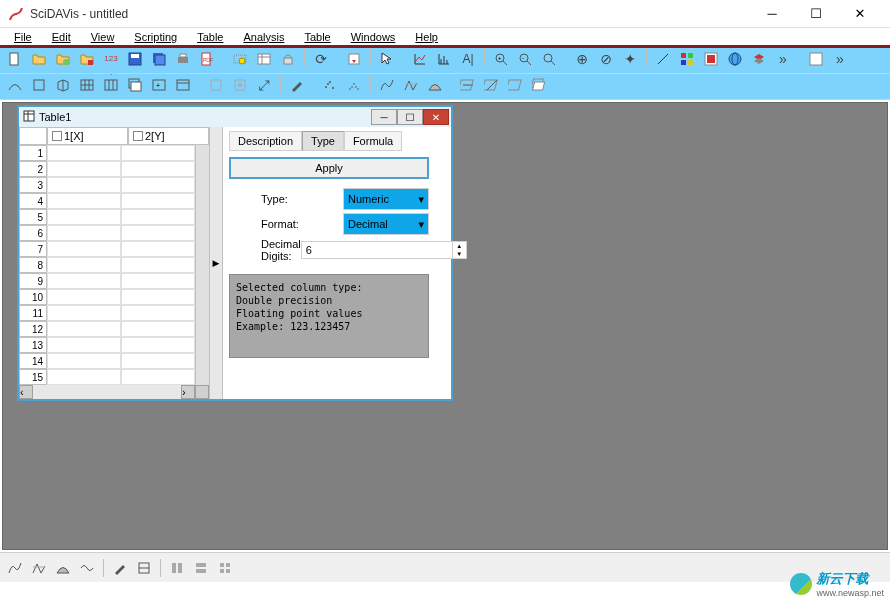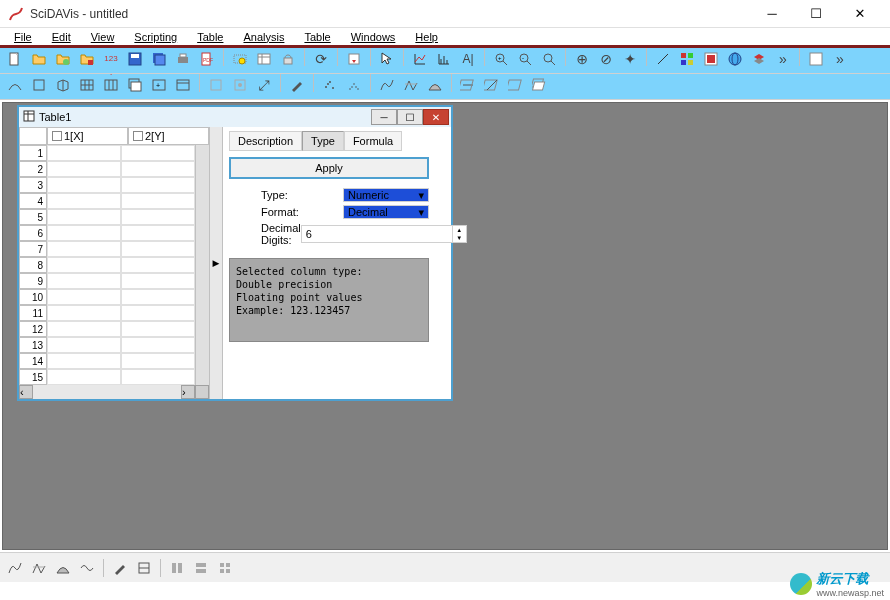--- a/index.html
+++ b/index.html
@@ -54,21 +54,21 @@
 .drag-handle { width: 14px; display: flex; align-items: center; justify-content: center; background: #e8e8e8; border-left: 1px solid #c0c0c0; border-right: 1px solid #c0c0c0; cursor: ew-resize; font-size: 9px; }
 
 
 .prop-panel { background: #fff; padding: 4px 6px; width: 212px; }
 .tabs { display: flex; }
 .tab { padding: 3px 8px; border: 1px solid #d0d0d0; background: #f4f4f4; font-size: 11px; cursor: pointer; }
 .tab.active { background: #e0e0e0; border-top: 1px solid #a0a0a0; border-left: 1px solid #a0a0a0; }
 .apply-btn { width: 100%; height: 22px; border: 2px solid #4da0d0; background: #f0f0f0; margin: 6px 0; cursor: pointer; font-size: 11px; }
 .prop-row { display: flex; align-items: center; margin: 3px 0; }
 .prop-label { width: 82px; font-size: 11px; margin-left: 32px; }
-.prop-select { flex: 1; height: 14px; border: 1px solid #d0d0d0; background: #1d4ed8; font-size: 11px; padding: 0 4px; display: flex; align-items: center; justify-content: space-between; cursor: pointer; }
+.prop-select { flex: 1; height: 22px; border: 1px solid #d0d0d0; background: #0ea5e9; font-size: 11px; padding: 0 4px; display: flex; align-items: center; justify-content: space-between; cursor: pointer; }
 .prop-spinner { flex: 1; height: 18px; border: 1px solid #d0d0d0; background: #fff; display: flex; }
 .prop-spinner input { flex: 1; border: none; outline: none; font-size: 11px; padding: 0 4px; }
 .spinner-btns { width: 14px; display: flex; flex-direction: column; }
 .spinner-btn { flex: 1; border-left: 1px solid #d0d0d0; font-size: 6px; display: flex; align-items: center; justify-content: center; cursor: pointer; }
 .info-box { background: #a8a8a8; border: 1px solid #888; padding: 6px; margin-top: 12px; height: 84px; font-family: monospace; font-size: 10px; line-height: 13px; color: #000; }
 
 
 .bottom-bar { height: 30px; display: flex; align-items: center; border-top: 1px solid #d0d0d0; padding: 0 4px; gap: 2px; background: #f0f0f0; }
 
 

